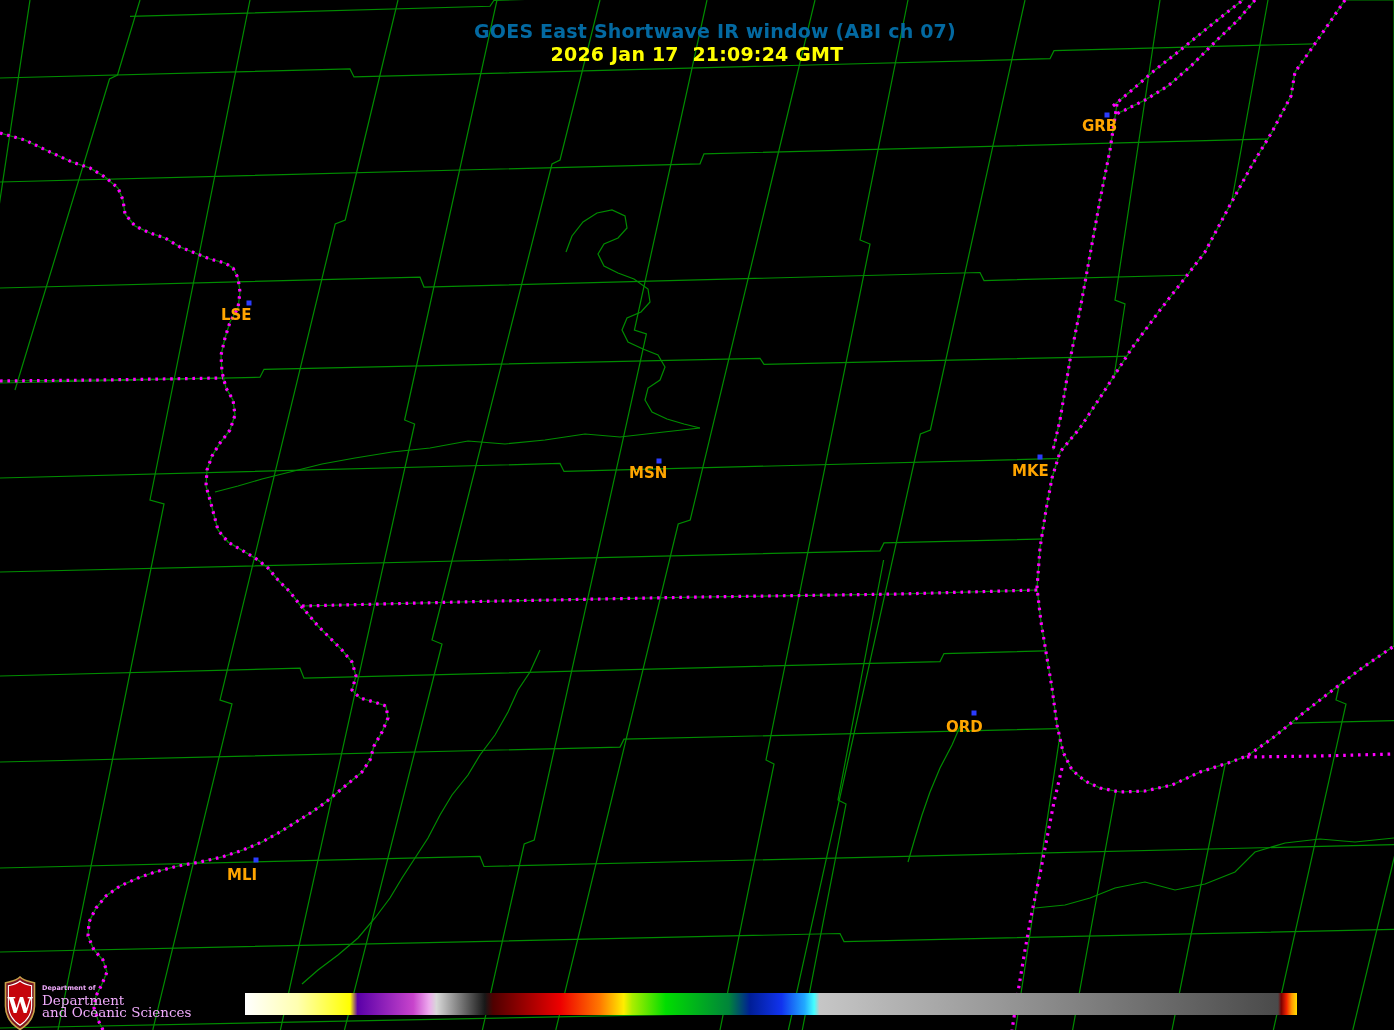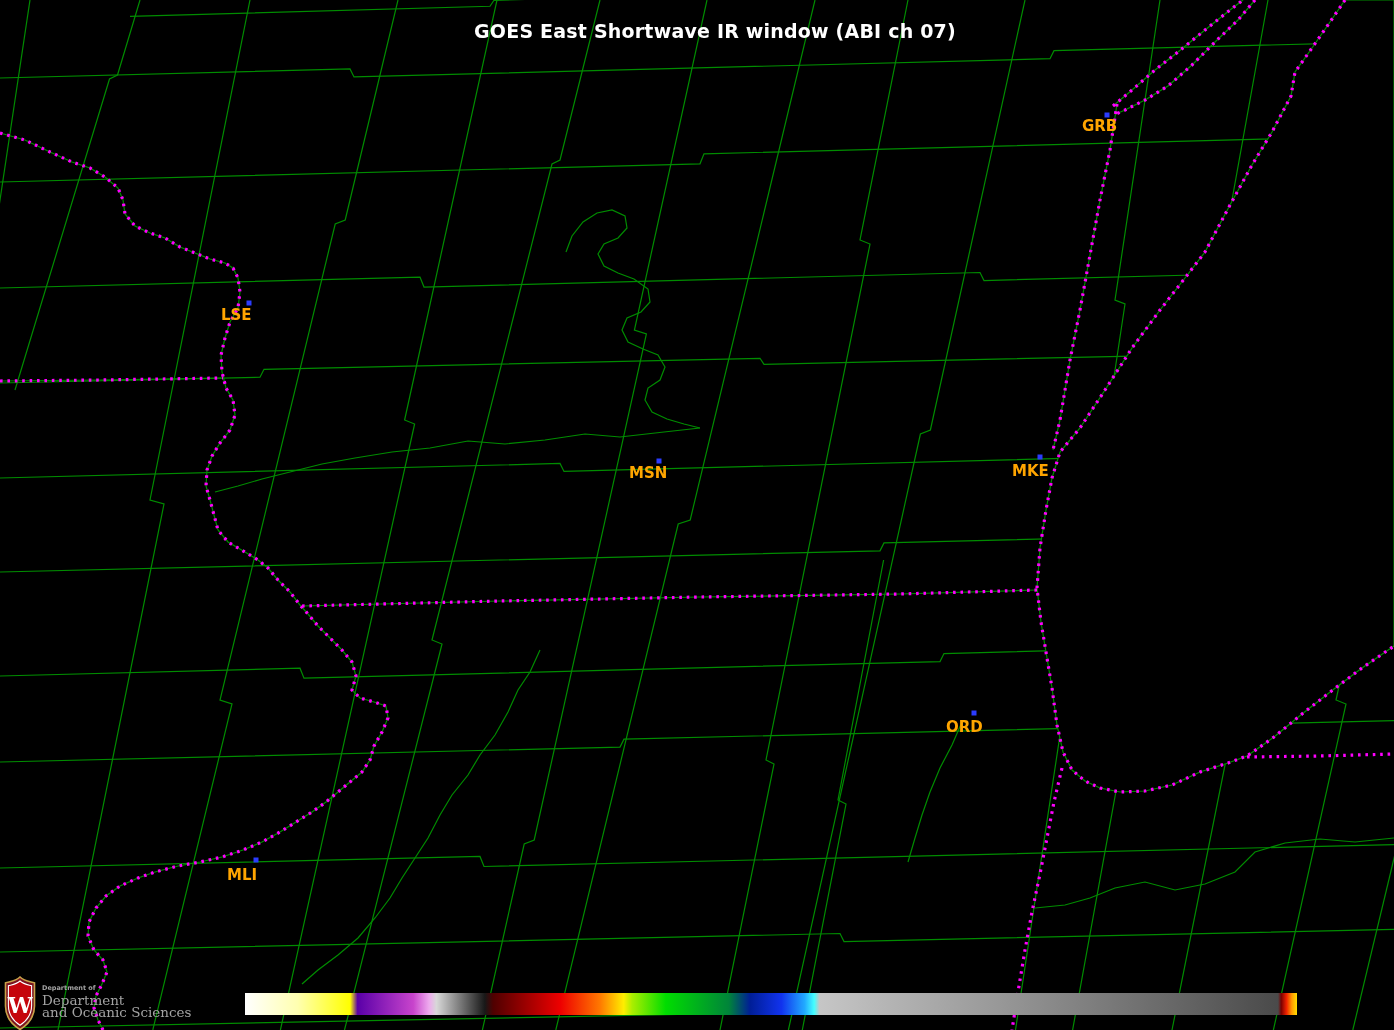--- a/index.html
+++ b/index.html
@@ -88,29 +88,30 @@
       <rect x="1037.5" y="454.5" width="5" height="5" fill="#2b3cff"></rect>
       <text x="1012" y="476" fill="#ffa500" class="station-label">MKE</text>
       <rect x="971.5" y="710.5" width="5" height="5" fill="#2b3cff"></rect>
       <text x="946" y="732" fill="#ffa500" class="station-label">ORD</text>
       <rect x="253.5" y="857.5" width="5" height="5" fill="#2b3cff"></rect>
       <text x="227" y="880" fill="#ffa500" class="station-label">MLI</text>
     </g>
   </svg>
 
 <div id="title-block">
-  <div id="title-line1" style="color: #ffffff; padding-left: 36px;">GOES East Shortwave IR window (ABI ch 07)</div>
+  <div id="title-line1" style="color: #0369a1; padding-left: 36px;">GOES East Shortwave IR window (ABI ch 07)</div>
+  <div id="title-line2" style="color: rgb(255, 255, 0);">2026 Jan 17  21:09:24 GMT</div>
 </div>
 
 <div id="colorbar" style="background: linear-gradient(to right, rgb(255, 255, 255) 0%, rgb(255, 255, 176) 5%, rgb(255, 255, 0) 10%, rgb(90, 0, 168) 10.7%, rgb(200, 68, 204) 16%, rgb(238, 170, 238) 17.5%, rgb(216, 216, 216) 18.2%, rgb(24, 24, 24) 22.8%, rgb(80, 0, 0) 23.6%, rgb(238, 0, 0) 30%, rgb(255, 119, 0) 33.7%, rgb(255, 238, 0) 36%, rgb(170, 238, 0) 36.8%, rgb(0, 221, 0) 40%, rgb(0, 132, 58) 46%, rgb(0, 30, 150) 48%, rgb(17, 51, 238) 51%, rgb(34, 170, 255) 53.2%, rgb(68, 255, 255) 54.1%, rgb(198, 198, 198) 54.6%, rgb(151, 151, 151) 72%, rgb(110, 110, 110) 86%, rgb(74, 74, 74) 98.2%, rgb(122, 0, 0) 98.5%, rgb(238, 34, 0) 99%, rgb(255, 153, 0) 99.5%, rgb(255, 221, 0) 100%);"></div>
 
 <div id="logo">
   <svg id="crest" width="34" height="54" viewBox="0 0 34 54">
     <path d="M17,1 C19.5,3.5 23.5,5 28,6 L31.5,6.8 L31.5,30 C31.5,41 26,48 17,53.5 C8,48 2.5,41 2.5,30 L2.5,6.8 L6,6 C10.5,5 14.5,3.5 17,1 Z" fill="#7a1520" stroke="#c9a24a" stroke-width="1.6"></path>
     <path d="M17,5 C19.2,7 22.6,8.3 26.4,9.2 L28.6,9.7 L28.6,29.3 C28.6,38.6 24.2,44.6 17,49.3 C9.8,44.6 5.4,38.6 5.4,29.3 L5.4,9.7 L7.6,9.2 C11.4,8.3 14.8,7 17,5 Z" fill="#c5050c" stroke="#ffffff" stroke-width="1.1"></path>
     <text x="17" y="37" text-anchor="middle" fill="#ffffff" font-family="DejaVu Serif, Liberation Serif, serif" font-weight="bold" font-size="22">W</text>
   </svg>
-  <div id="logo-text" style="color: #a3a3a3;">
+  <div id="logo-text" style="color: #f0abfc;">
     <div id="logo-dept">Department of</div>
     <div id="logo-l1">Department</div>
     <div id="logo-l2">and Oceanic Sciences</div>
   </div>
 </div>
 
 </body></html>

